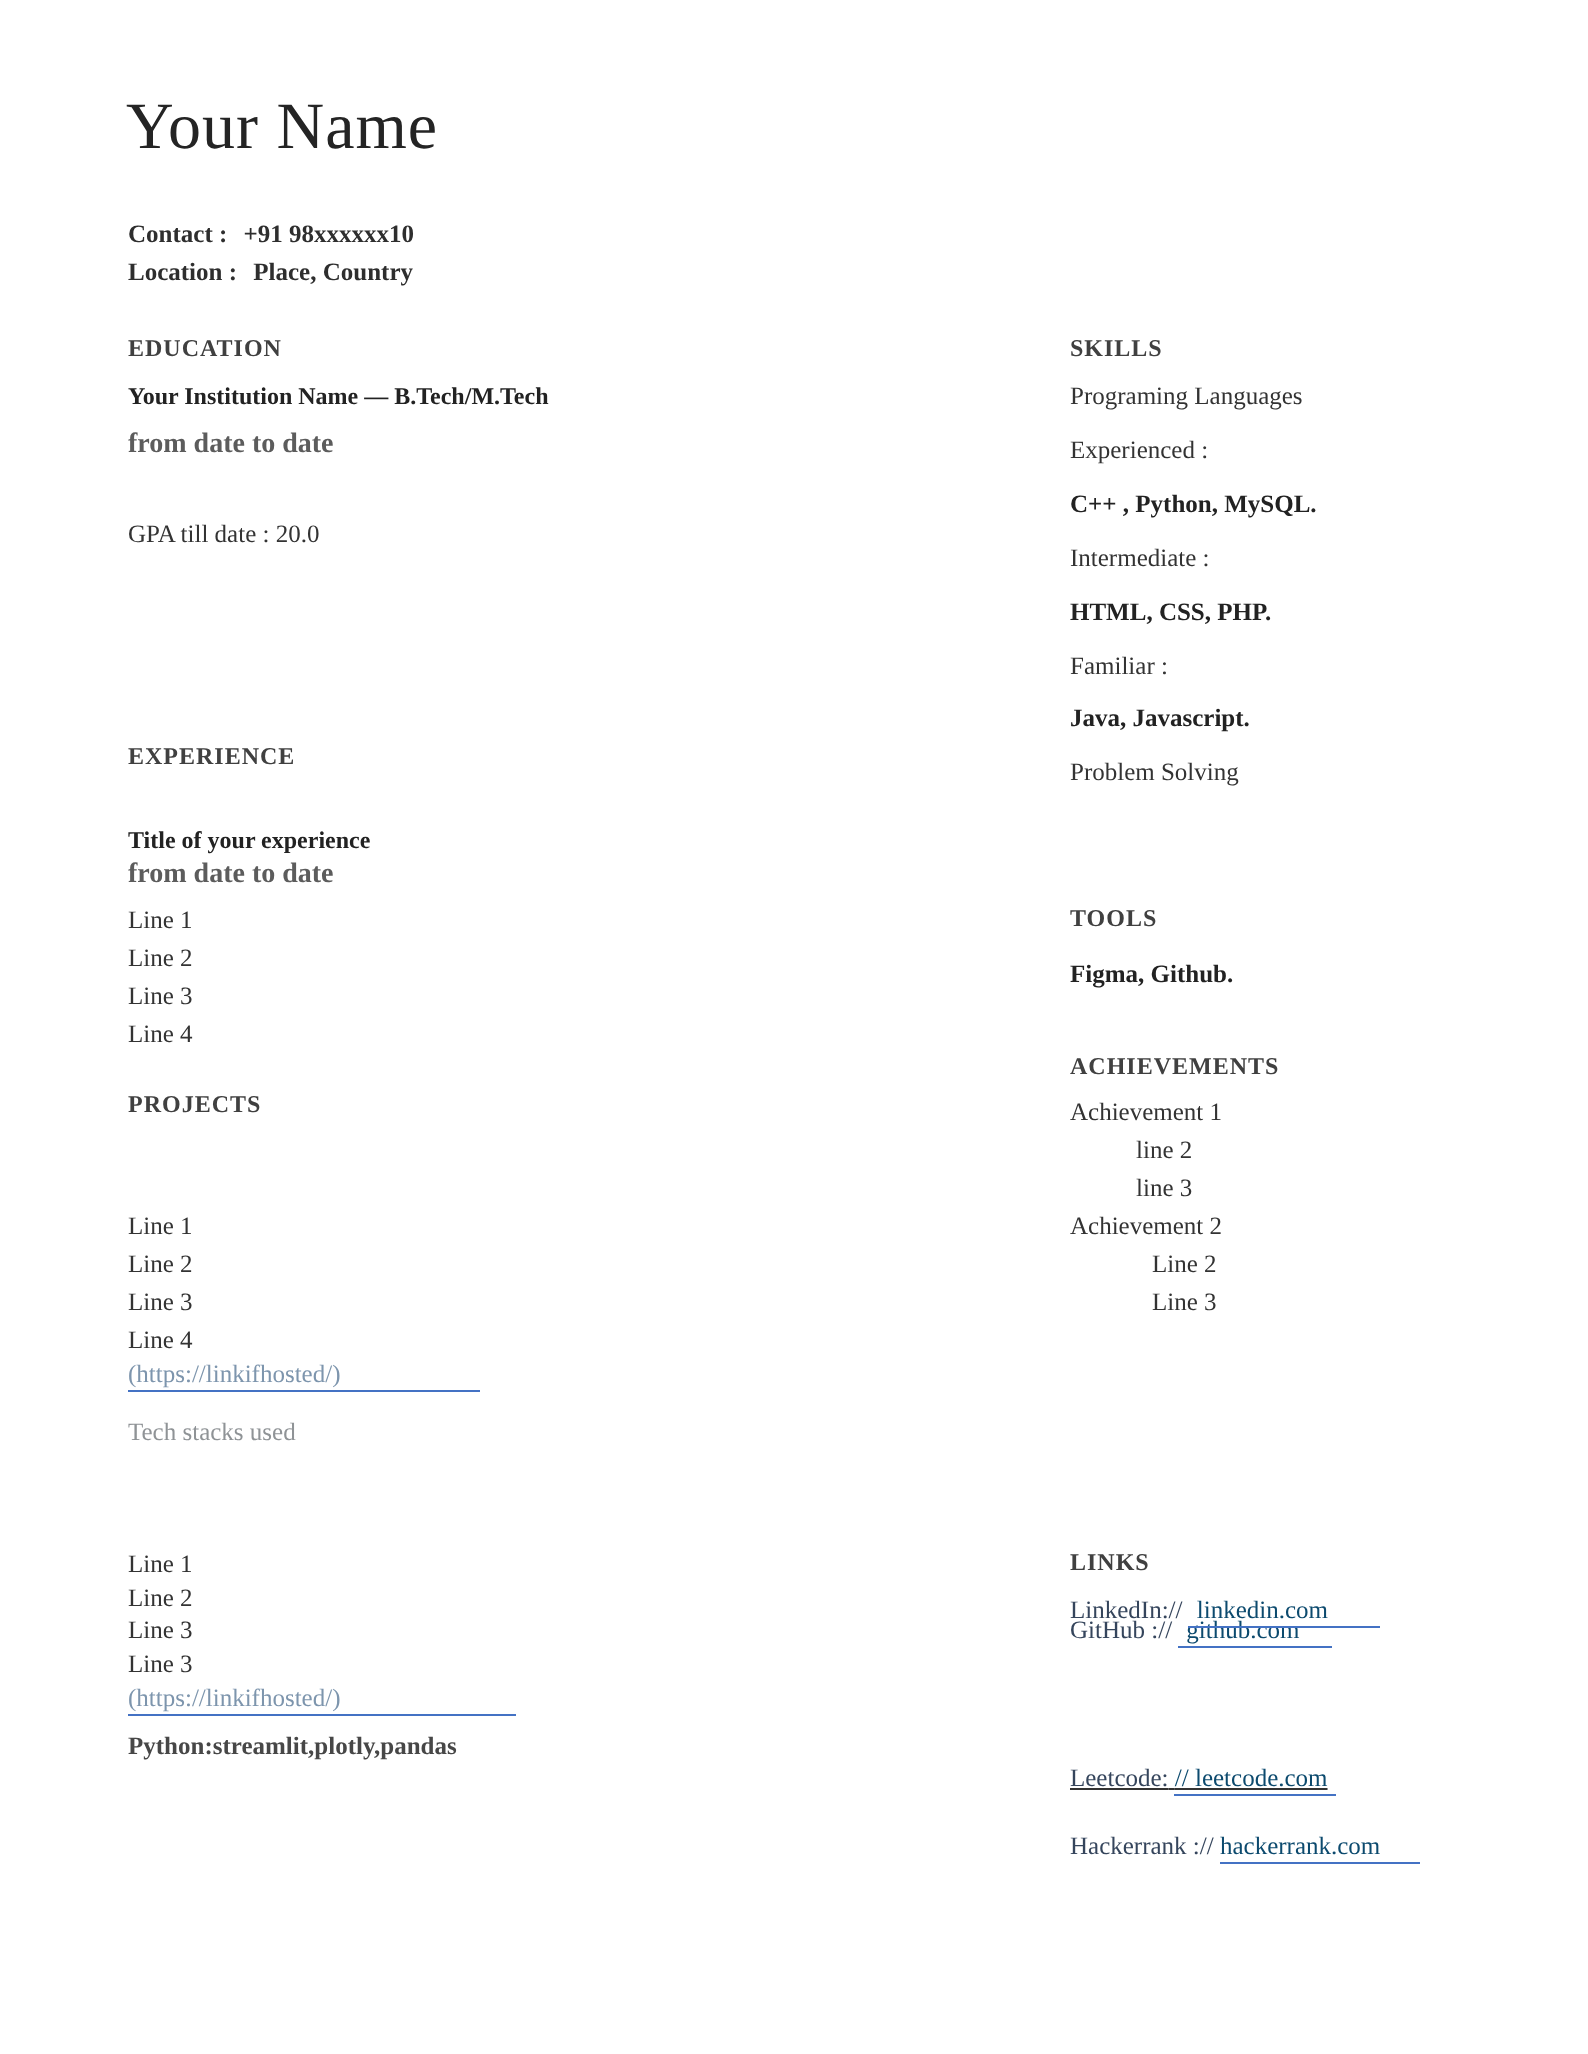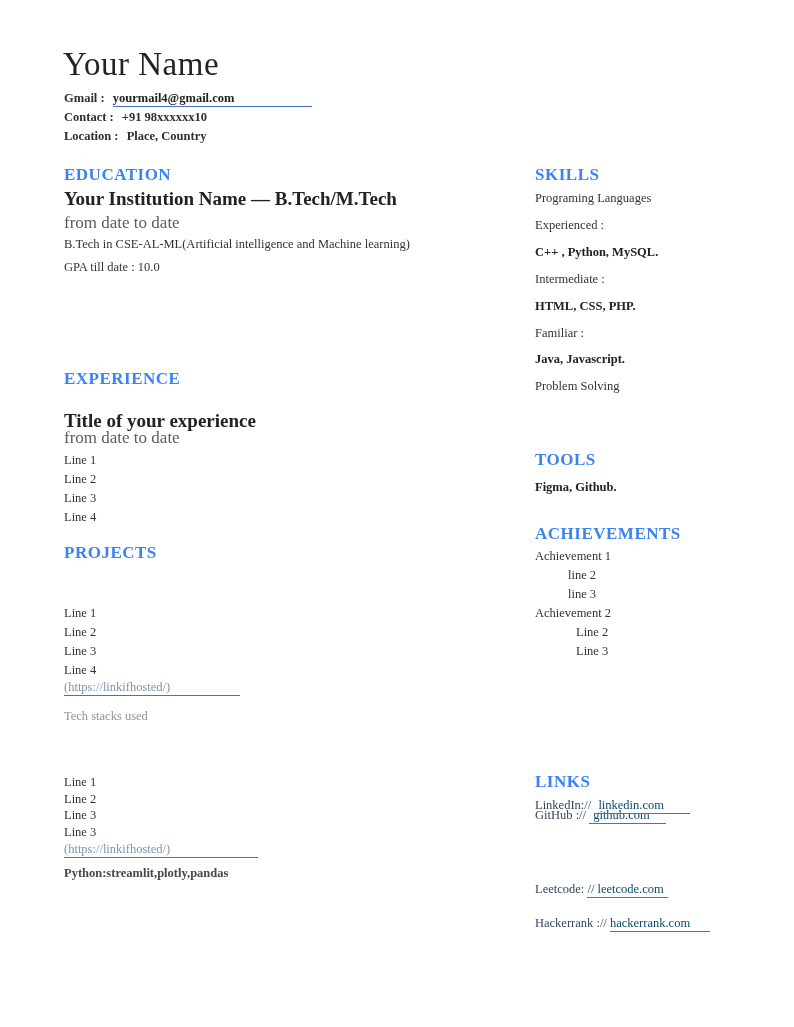--- a/index.html
+++ b/index.html
@@ -16,25 +16,25 @@
   .lc { left:64px; }
   .rc { left:535px; }
   .name {
     position:absolute; left:63px; top:44px;
     font-size:33px; font-weight:400; color:#242424;
     letter-spacing:0.5px; line-height:40px;
   }
   .contact { font-weight:bold; color:#2e2e2e; font-size:12.5px; line-height:16px; }
   .contact .lbl { margin-right:5px; }
   .sec-h {
-    font-weight:bold; font-size:17px; letter-spacing:0.5px;
-    color:#3b82f6; line-height:15px;
+    font-weight:bold; font-size:12px; letter-spacing:0.5px;
+    color:#404040; line-height:15px;
   }
-  .title { font-weight:bold; font-size:19px; color:#222; line-height:17px; }
-  .date  { font-size:17px; color:#5c5c5c; }
+  .title { font-weight:bold; font-size:12px; color:#222; line-height:17px; }
+  .date  { font-size:14px; color:#5c5c5c;font-weight:bold; }
   .bold-val { font-weight:bold; color:#222; }
   .muted { color:#8f9396; }
   .tech-dark { color:#474747;font-weight:bold; }
   .ul {
     border-bottom:1.4px solid #4472c4;
     padding-bottom:1px;
   }
   .email { font-weight:bold; color:#222; padding-right:78px; }
   .proj-link { color:#7d95ad; padding-right:70px; }
   .proj-link.wide { padding-right:88px; }
@@ -42,38 +42,33 @@
   .link-val { color:#0c4a6e; padding-left:4px; }
   a, span { text-decoration:none; }
 </style>
 </head>
 <body>
 
 <div class="page">
 
   <h1 class="name">Your Name</h1>
 
-  <div class="line lc contact" style="top:90px;">
-    <span class="lbl">Gmail :</span>
-    <span class="ul email">yourmail4@gmail.com</span>
-  </div>
   <div class="line lc contact" style="top:109px;">
     <span class="lbl">Contact :</span>
     <span>+91 98xxxxxx10</span>
   </div>
   <div class="line lc contact" style="top:128px;">
     <span class="lbl">Location :</span>
     <span>Place, Country</span>
   </div>
 
   <div class="line lc sec-h" style="top:167px;">EDUCATION</div>
   <div class="line lc title" style="top:190px;">Your Institution Name — B.Tech/M.Tech</div>
   <div class="line lc date" style="top:216px;">from date to date</div>
-  <div class="line lc" style="top:237px;">B.Tech in CSE-AL-ML(Artificial intelligence and Machine learning)</div>
-  <div class="line lc" style="top:260px;">GPA till date : 10.0</div>
+  <div class="line lc" style="top:260px;">GPA till date : 20.0</div>
 
   <div class="line lc sec-h" style="top:371px;">EXPERIENCE</div>
   <div class="line lc title" style="top:412px;">Title of your experience</div>
   <div class="line lc date" style="top:431px;">from date to date</div>
   <div class="line lc" style="top:453px;">Line 1</div>
   <div class="line lc" style="top:472px;">Line 2</div>
   <div class="line lc" style="top:491px;">Line 3</div>
   <div class="line lc" style="top:510px;">Line 4</div>
 
   <div class="line lc sec-h" style="top:545px;">PROJECTS</div>
@@ -119,21 +114,21 @@
 
   <div class="line rc sec-h" style="top:774px;">LINKS</div>
   <div class="line rc" style="top:808px;">
     <span class="link-lbl">GitHub ://</span>
     <span class="ul link-val" style="padding-right:16px;">github.com</span>
   </div>
   <div class="line rc" style="top:798px;">
     <span class="link-lbl">LinkedIn://</span>
     <span class="ul link-val" style="padding-right:26px;">linkedin.com</span>
   </div>
-  <div class="line rc" style="top:882px;">
+  <div class="line rc" style="top:882px;text-decoration:underline;">
     <span class="link-lbl">Leetcode:</span>
     <span class="ul link-val" style="padding-right:4px; padding-left:0;">// leetcode.com</span>
   </div>
   <div class="line rc" style="top:916px;">
     <span class="link-lbl">Hackerrank ://</span>
     <span class="ul link-val" style="padding-right:20px; padding-left:0;">hackerrank.com</span>
   </div>
 
 </div>
 

